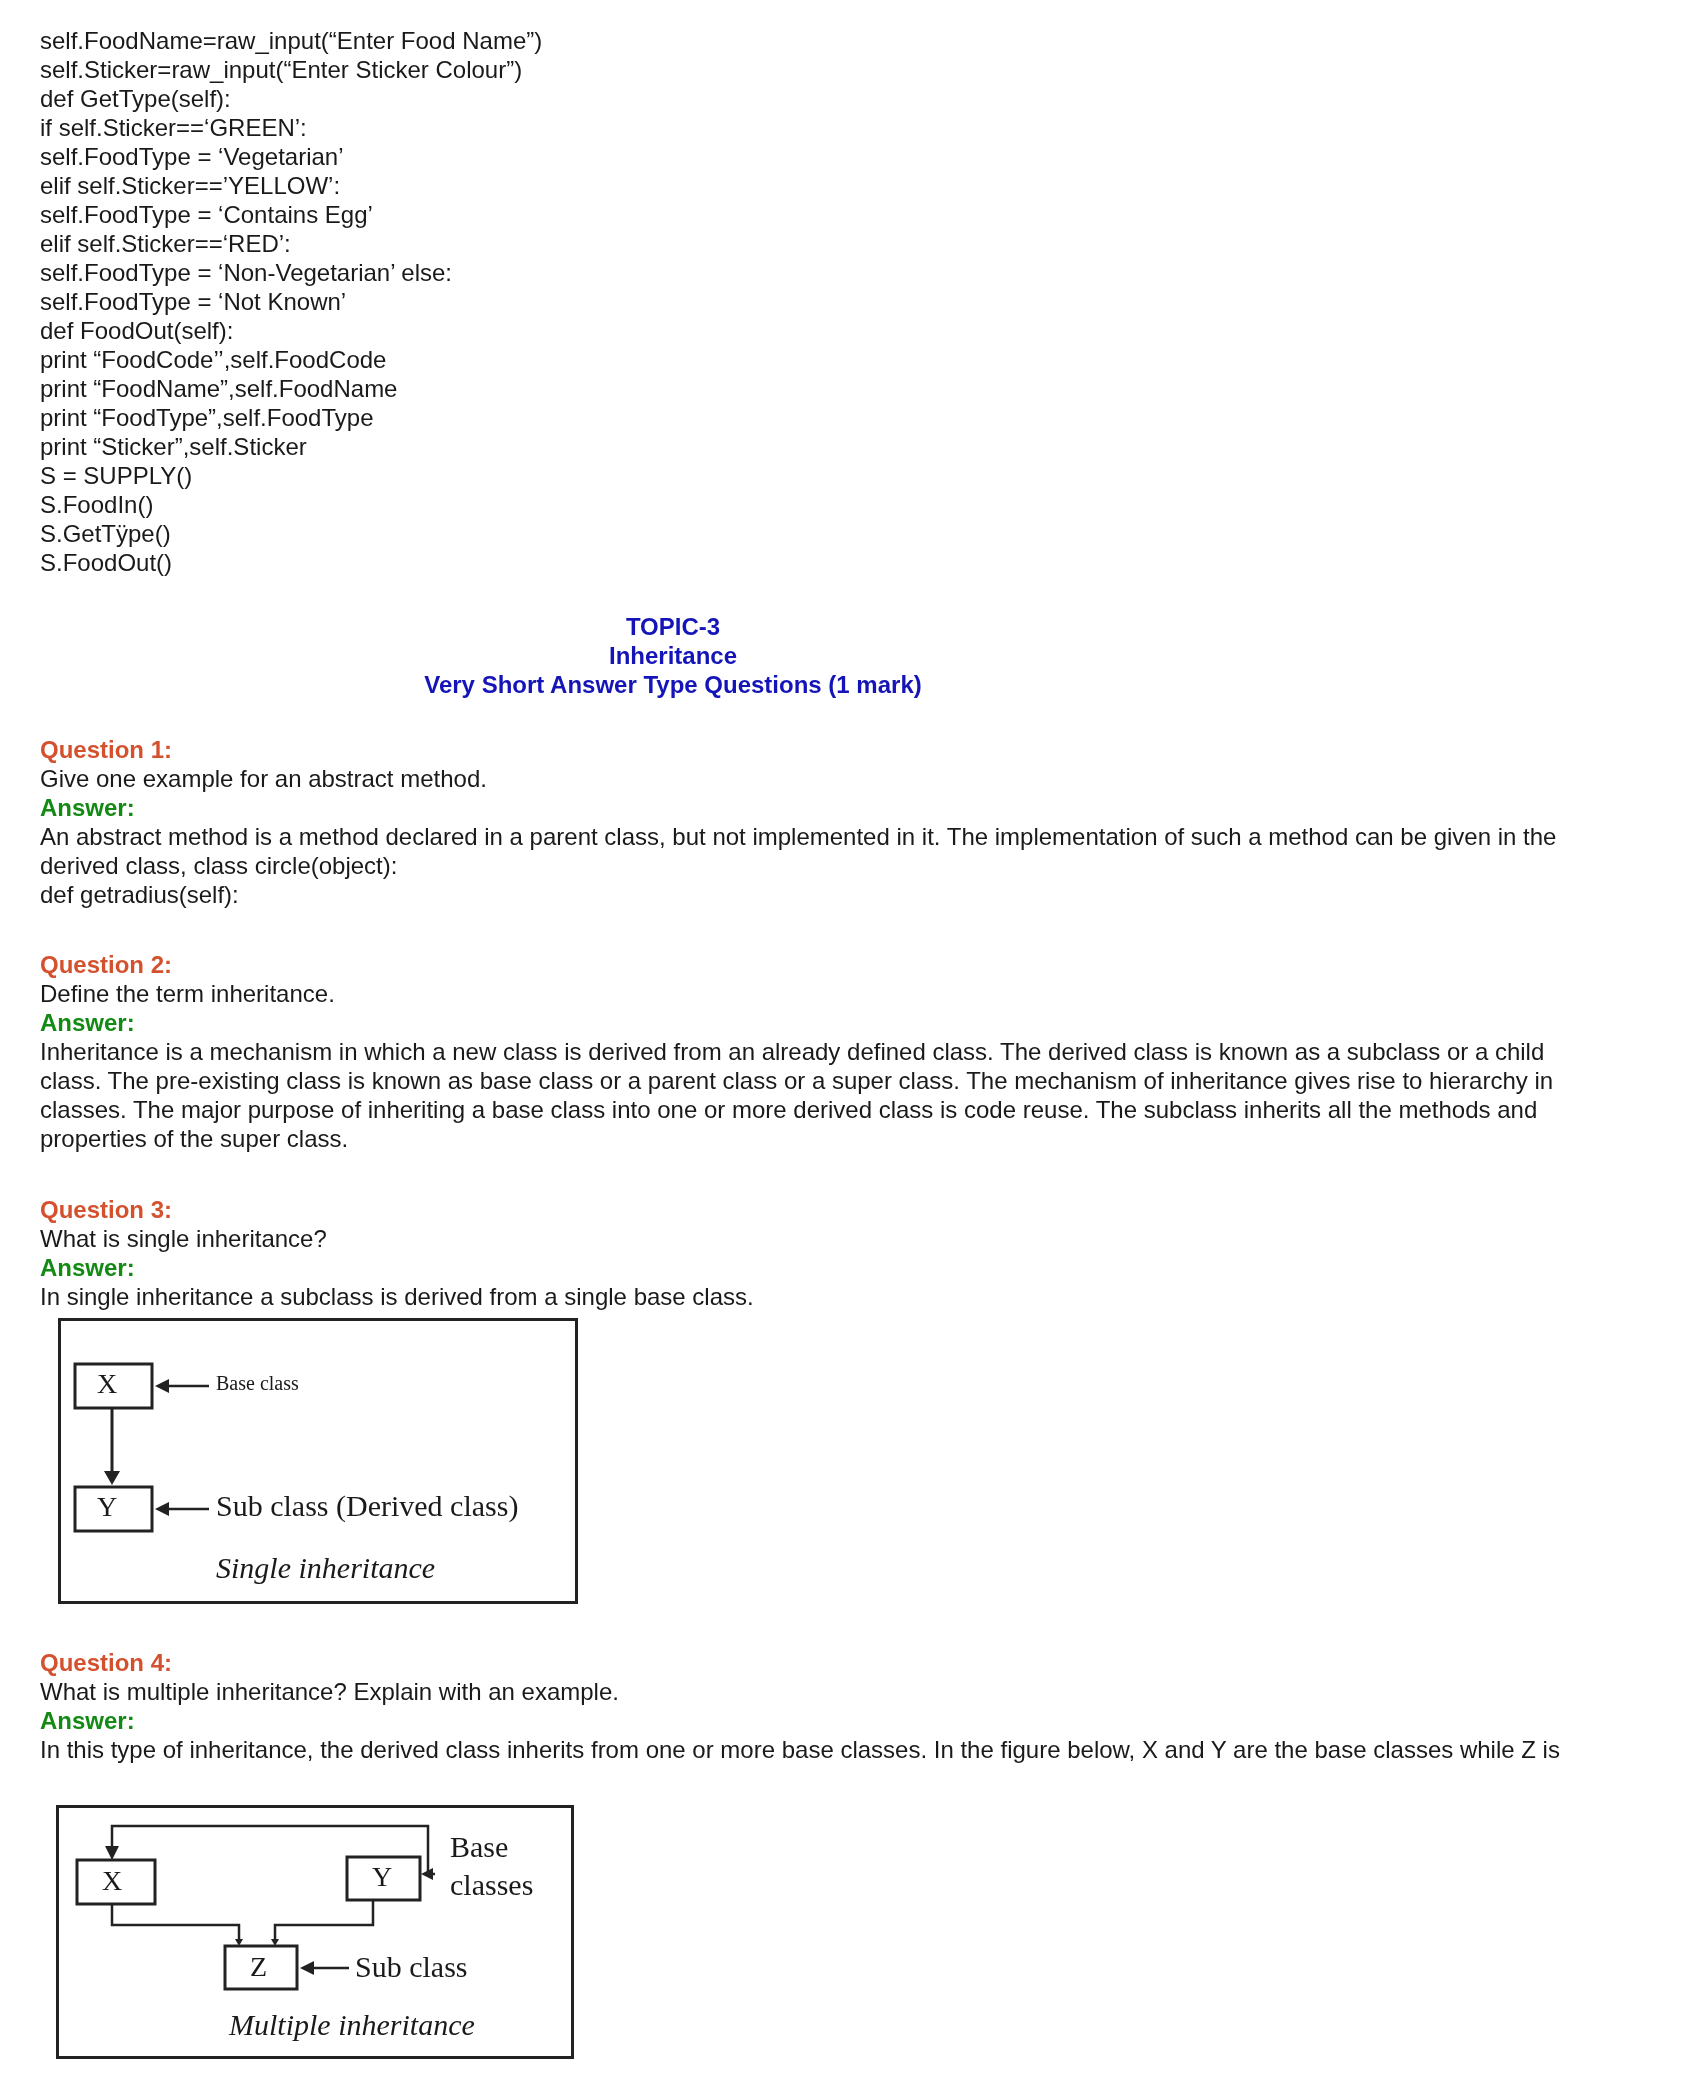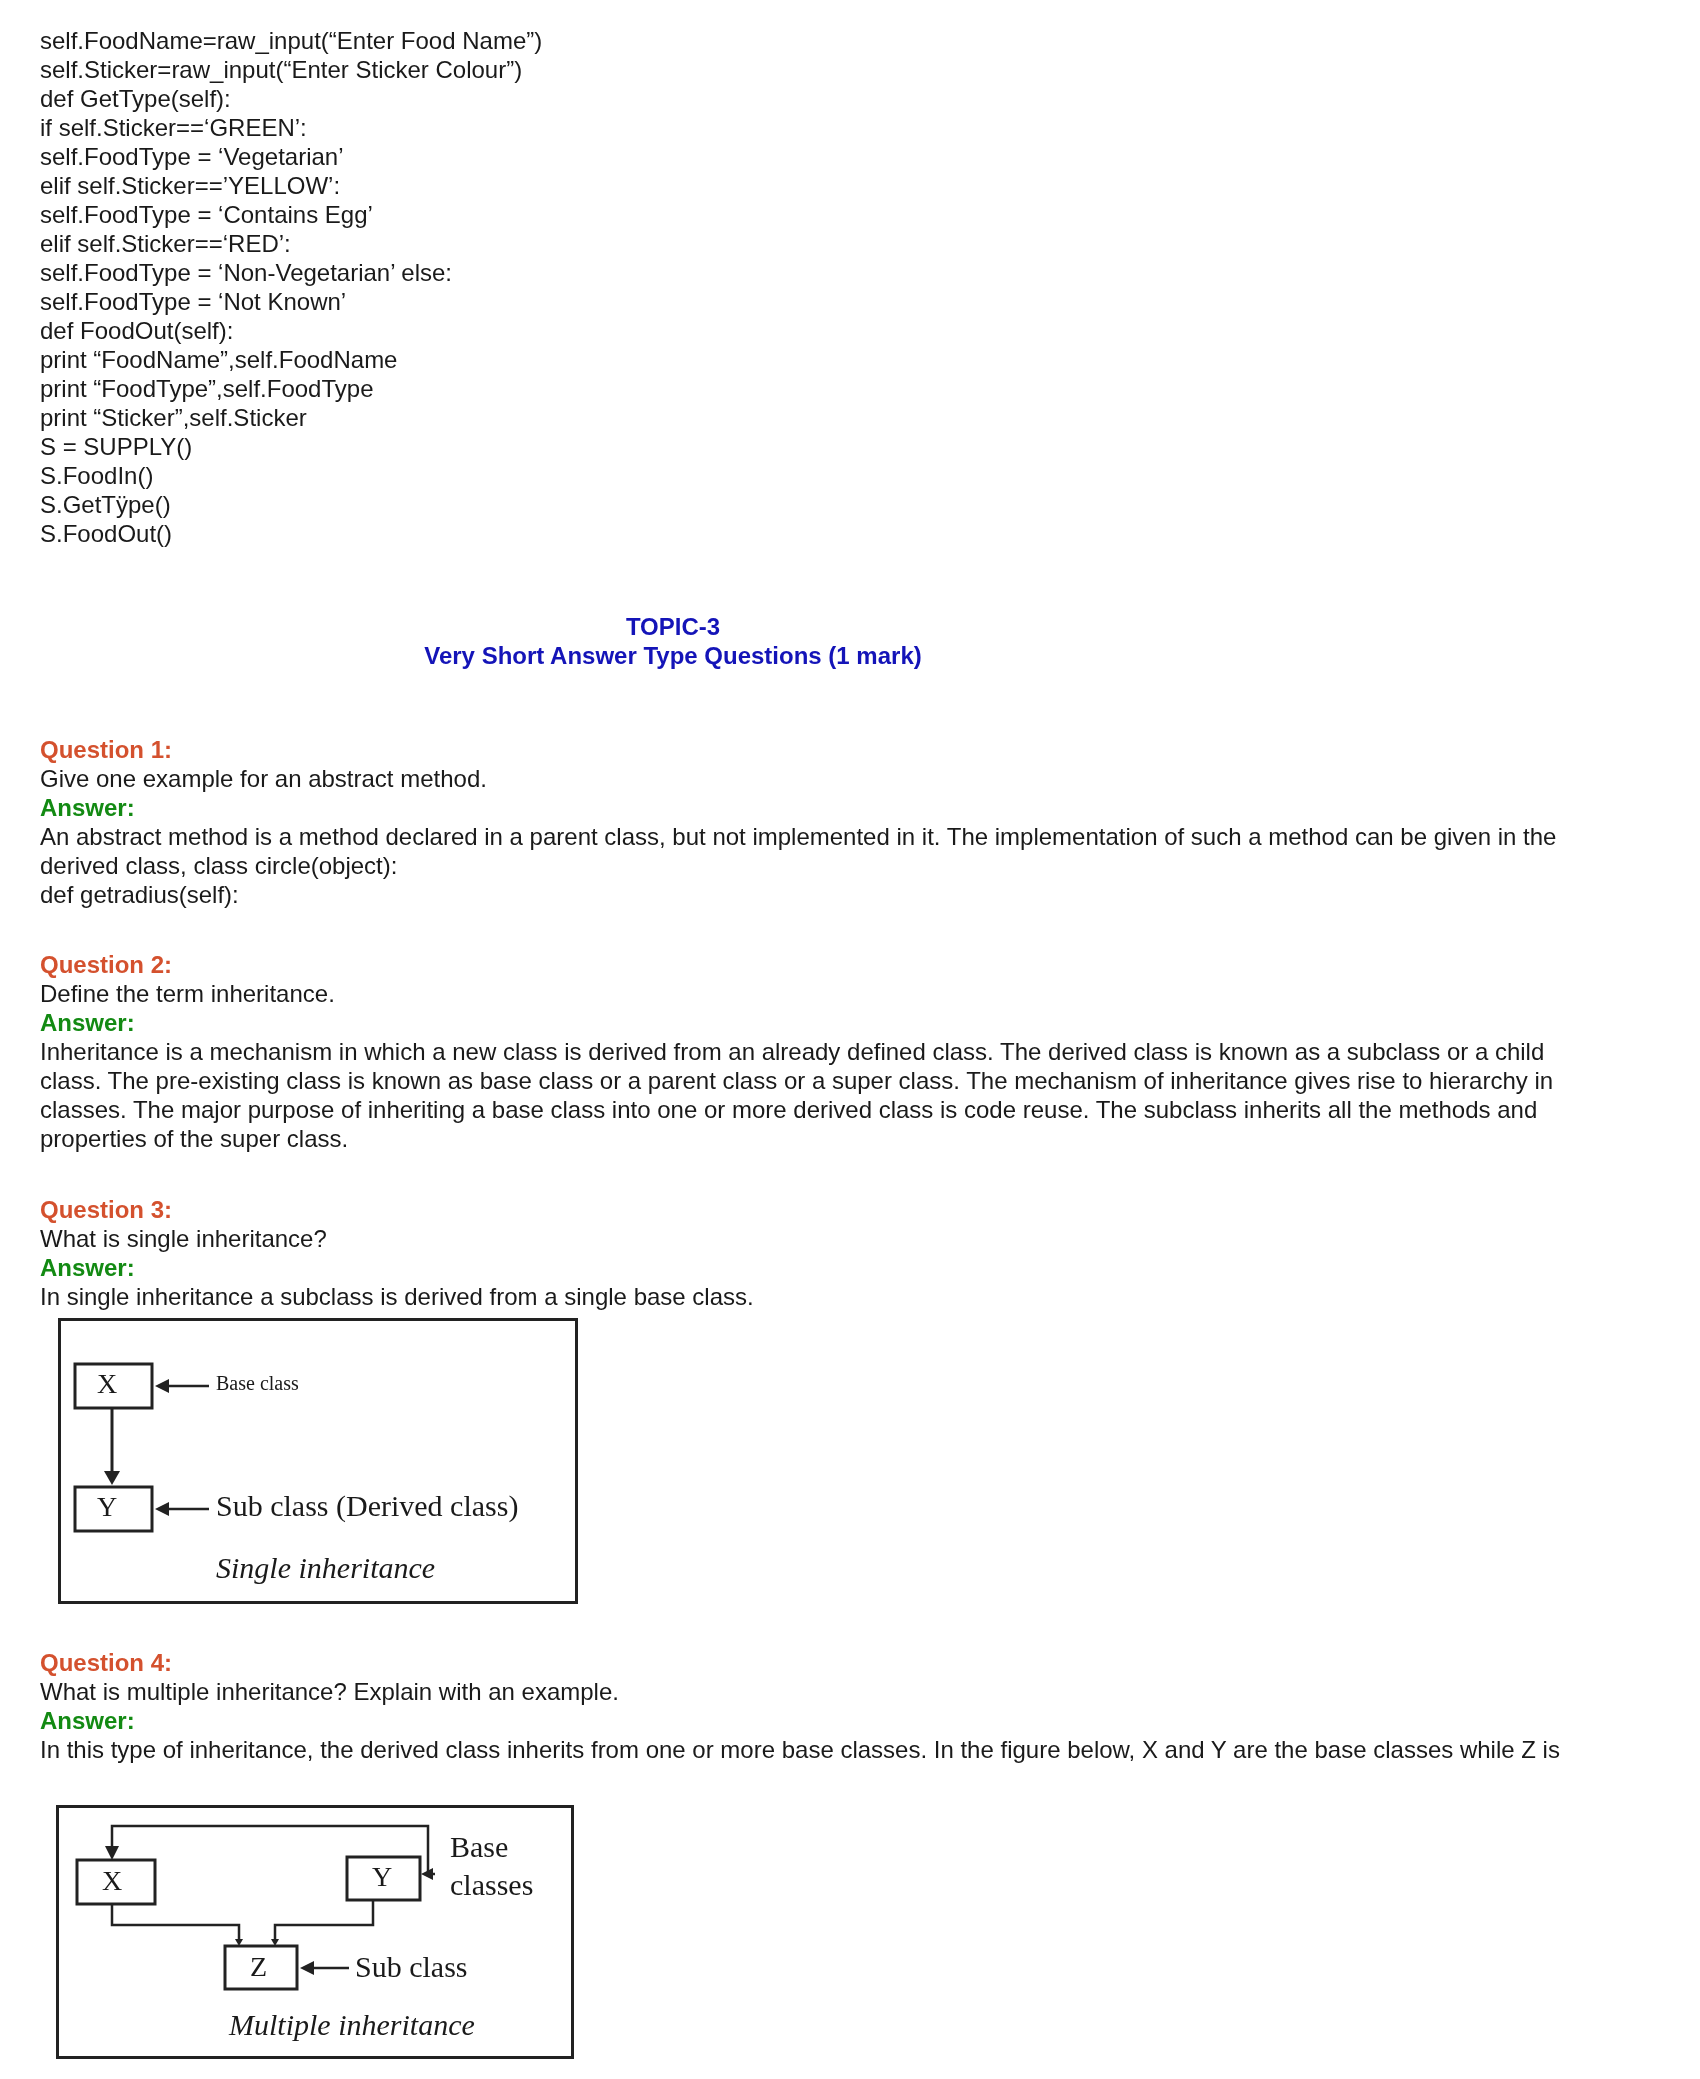--- a/index.html
+++ b/index.html
@@ -25,31 +25,33 @@
   <div class="cl">self.Sticker=raw_input(“Enter Sticker Colour”)</div>
   <div class="cl">def GetType(self):</div>
   <div class="cl">if self.Sticker==‘GREEN’:</div>
   <div class="cl">self.FoodType = ‘Vegetarian’</div>
   <div class="cl">elif self.Sticker==’YELLOW’:</div>
   <div class="cl">self.FoodType = ‘Contains Egg’</div>
   <div class="cl">elif self.Sticker==‘RED’:</div>
   <div class="cl">self.FoodType = ‘Non-Vegetarian’ else:</div>
   <div class="cl">self.FoodType = ‘Not Known’</div>
   <div class="cl">def FoodOut(self):</div>
+  <div class="cl">print “FoodCode’’,self.FoodCode</div>
   <div class="cl">print “FoodName”,self.FoodName</div>
   <div class="cl">print “FoodType”,self.FoodType</div>
   <div class="cl">print “Sticker”,self.Sticker</div>
   <div class="cl">S = SUPPLY()</div>
   <div class="cl">S.FoodIn()</div>
   <div class="cl">S.GetTÿpe()</div>
   <div class="cl">S.FoodOut()</div>
 </div>
 
 <div class="topic">
   <div>TOPIC-3</div>
+  <div>Inheritance</div>
   <div>Very Short Answer Type Questions (1 mark)</div>
 </div>
 
 <div class="block" style="top:735px;">
   <div class="qlabel">Question 1:</div>
   <div class="para">Give one example for an abstract method.</div>
   <div class="alabel">Answer:</div>
   <div class="para">An abstract method is a method declared in a parent class, but not implemented in it. The implementation of such a method can be given in the</div>
   <div class="para">derived class, class circle(object):</div>
   <div class="para">def getradius(self):</div>

